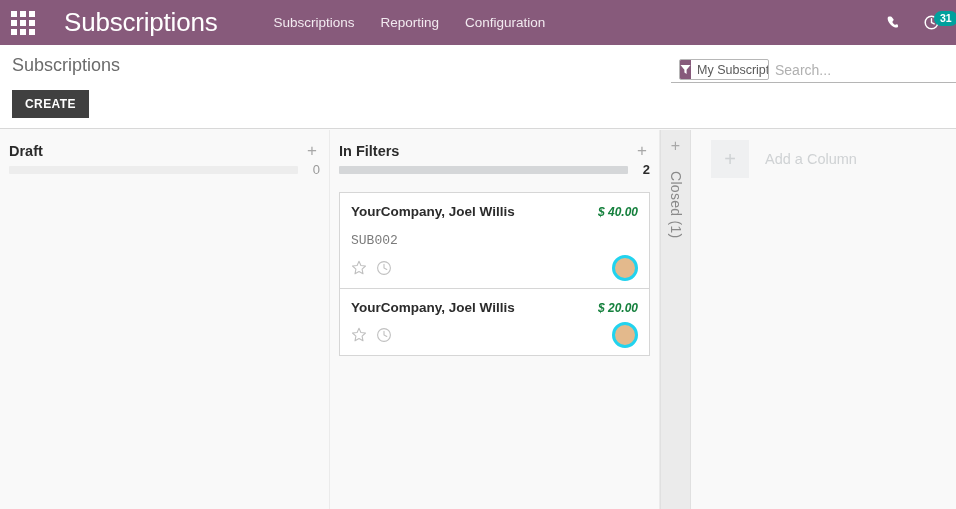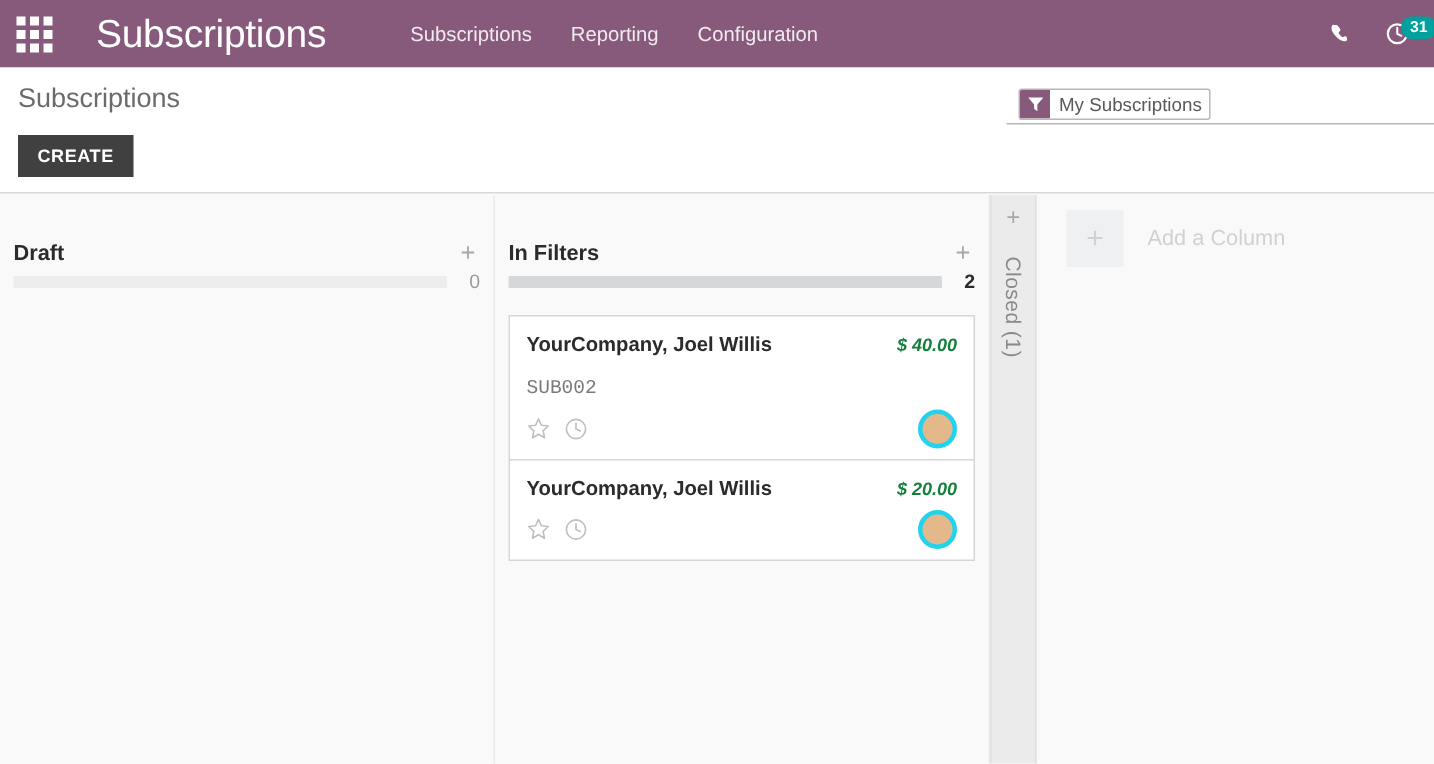--- a/index.html
+++ b/index.html
@@ -197,21 +197,21 @@
     right: 0;
     bottom: 0;
     display: flex;
     background: #f9f9f9;
     align-items: stretch;
   }
   .kanban-col {
     width: 330px;
     flex: 0 0 330px;
     border-right: 1px solid #ebebeb;
-    padding: 18px 9px;
+    padding: 0 9px;
     background: #f9f9f9;
   }
   .col-header {
     display: flex;
     align-items: center;
     justify-content: space-between;
     padding-top: 9px;
     height: 32px;
   }
   .col-title {
@@ -411,20 +411,21 @@
   <div class="searchview">
     <div class="facet">
       <div class="facet-icon">
         <svg width="11" height="11" viewBox="0 0 12 12">
           <path d="M0.5 1 L11.5 1 L7.2 6.2 L7.2 11 L4.8 9.3 L4.8 6.2 Z" fill="#ffffff"></path>
         </svg>
       </div>
       <div class="facet-label">My Subscriptions</div>
 
     </div>
+    <input class="search-input" type="text" placeholder="Search..." style="">
   </div>
 
   <div class="cp-buttons">
     <div class="cp-btn">
       <svg width="12" height="12" viewBox="0 0 12 12">
         <path d="M0.5 1 L11.5 1 L7.2 6.2 L7.2 11.2 L4.8 9.4 L4.8 6.2 Z" fill="#4c4c4c"></path>
       </svg>
       <span>Filters</span>
     </div>
     <div class="cp-btn">

